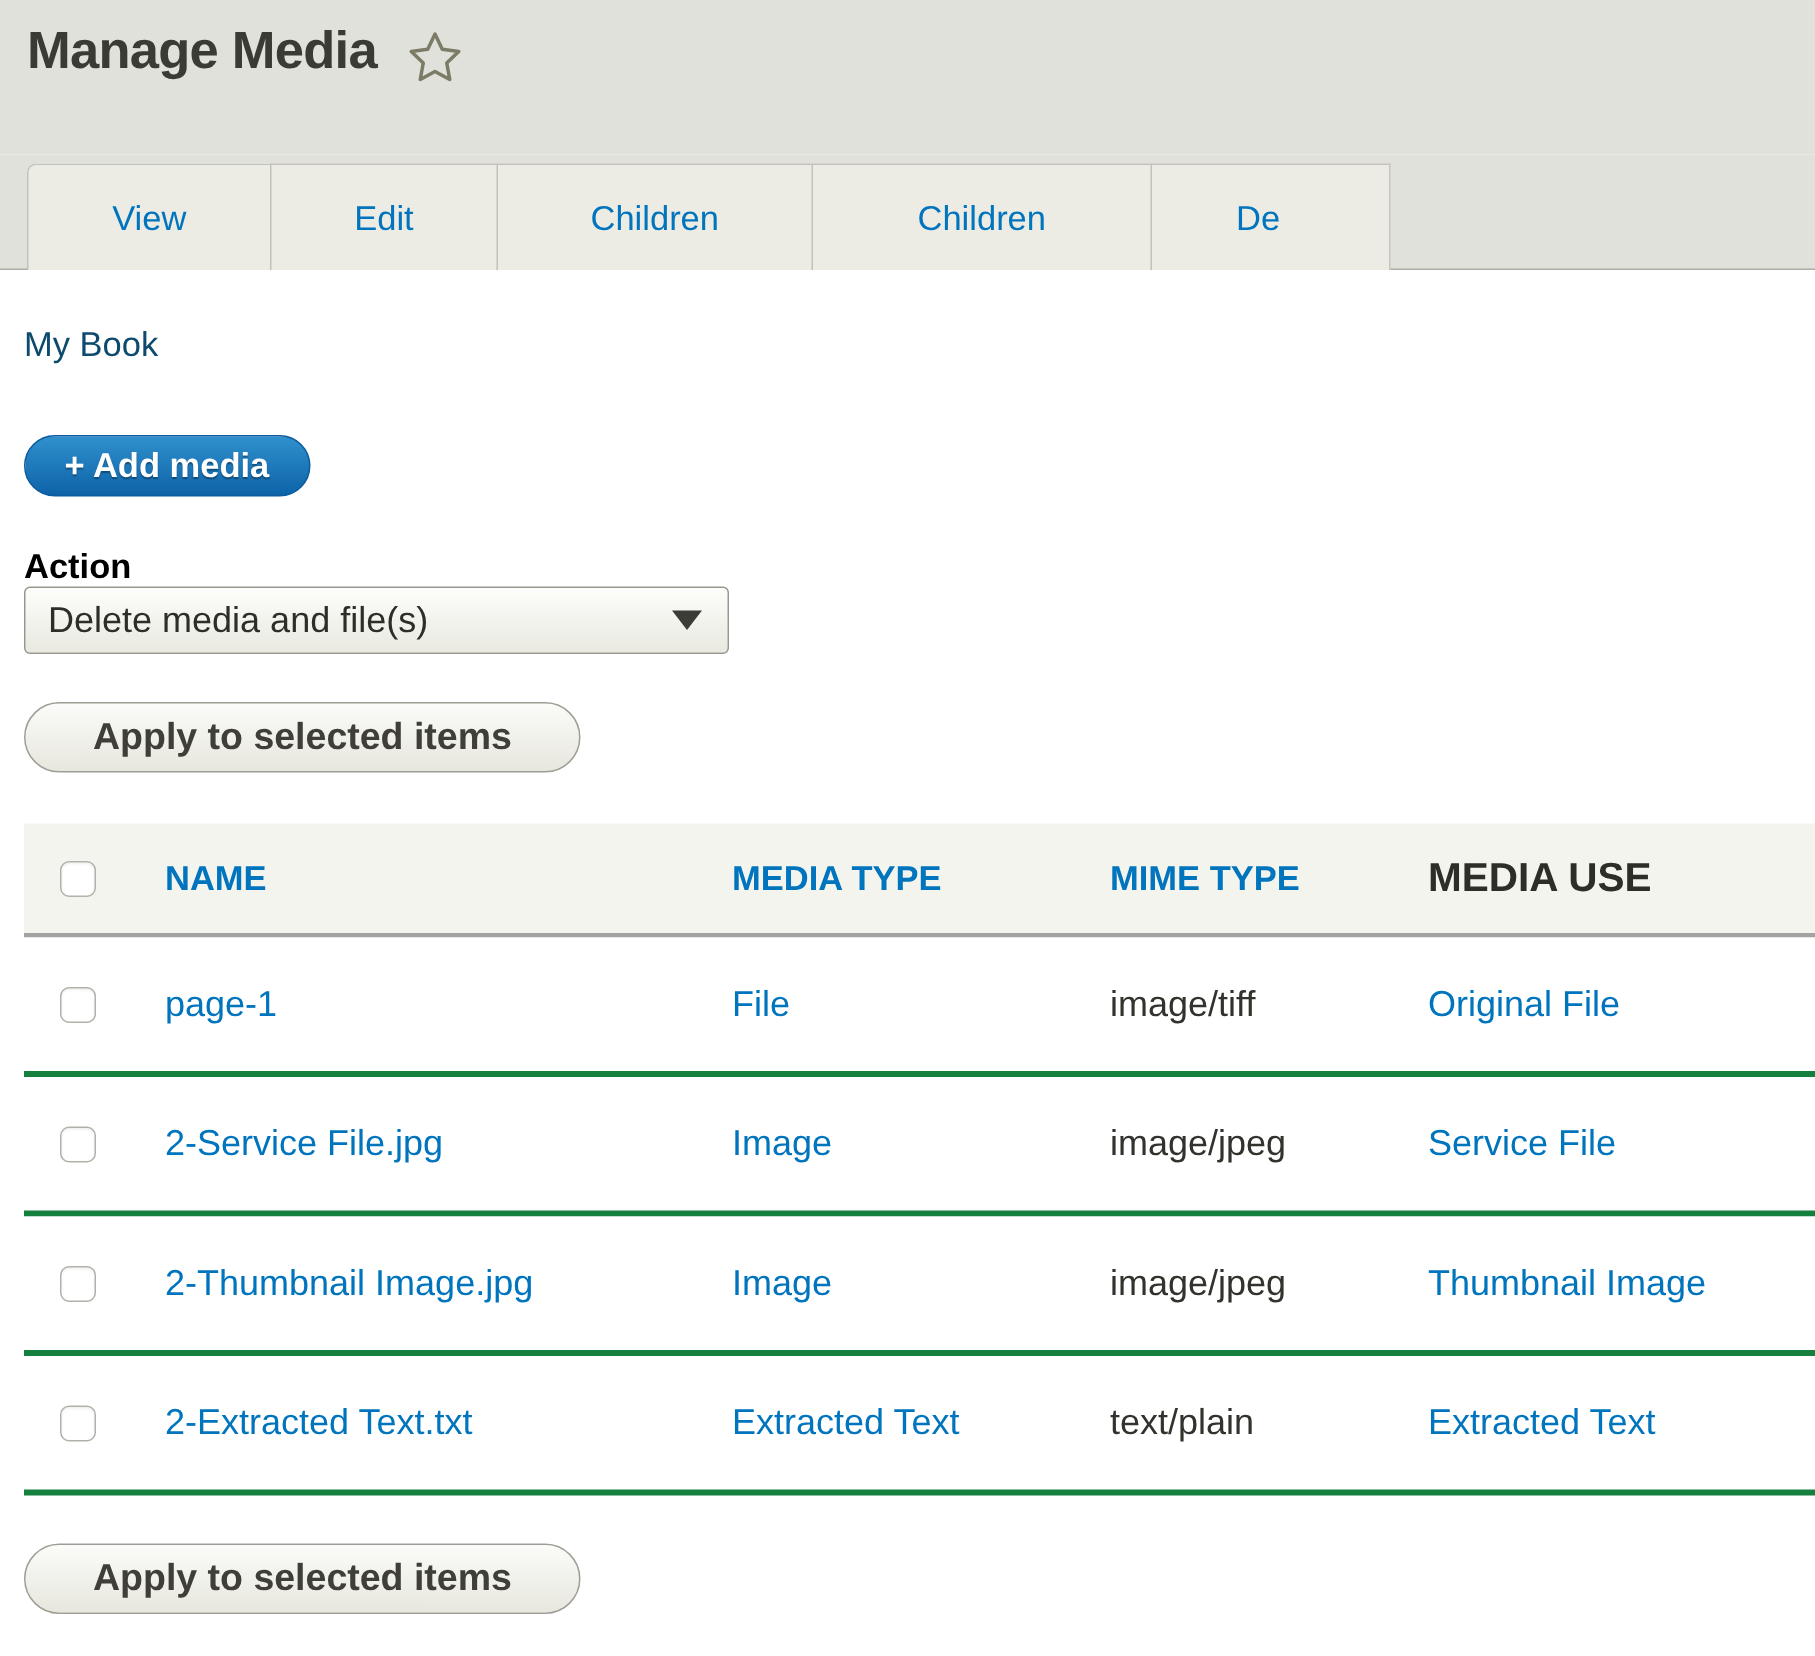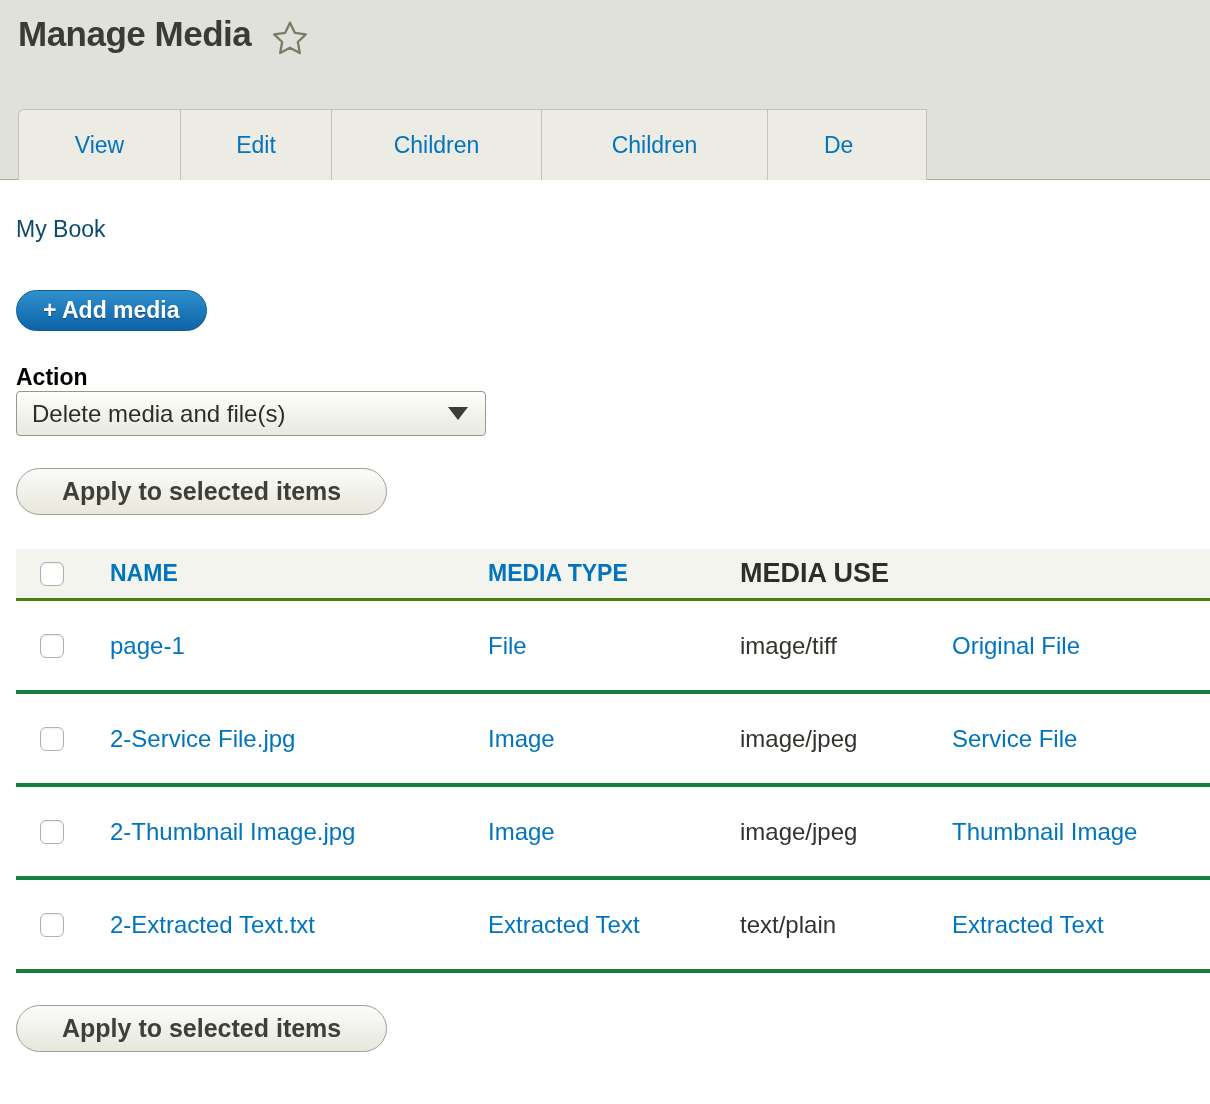--- a/index.html
+++ b/index.html
@@ -43,21 +43,21 @@
   .btn-secondary { display:inline-block; height:47px; line-height:45px; padding:0 45px;
     border-radius:24px; border:1px solid #9e9e96;
     background:linear-gradient(#fbfbf9,#e7e7de); color:#3f3f38; font-size:25px; font-weight:bold;
     cursor:pointer; }
   .apply-top { margin-top:32px; }
   .apply-bottom { margin-top:32px; }
 
   
   .media-table { margin-top:34px; width:1194px; }
   .t-row { display:flex; align-items:center; }
-  .t-head { background:#f4f4ef; height:52px; border-bottom:3px solid #4d7c0f; }
+  .t-head { background:#f4f4ef; height:76px; border-bottom:3px solid #a3a3a3; }
   .t-body-row { height:93px; border-bottom:4px solid #15803d; background:#fff; }
   .col-check { flex:0 0 94px; padding-left:24px; }
   .col-name { flex:0 0 378px; }
   .col-mediatype { flex:0 0 252px; }
   .col-mimetype { flex:0 0 212px; }
   .col-mediause { flex:1 1 auto; }
   .th-link { font-size:23px; font-weight:bold; color:#0074bd; cursor:pointer; }
   .th-plain { font-size:27px; font-weight:bold; color:#2e2e29; }
   .cell-link { font-size:24px; color:#0074bd; cursor:pointer; text-decoration:none; }
   .cell-text { font-size:24px; color:#33332e; }
@@ -116,20 +116,21 @@
   </div>
 
   <div class="media-table">
 
     <div class="t-row t-head">
       <div class="col-check">
           <input type="checkbox" class="cb" style="">
         </div>
       <div class="col-name"><span class="th-link">NAME</span></div>
       <div class="col-mediatype"><span class="th-link">MEDIA TYPE</span></div>
+      <div class="col-mimetype"><span class="th-link">MIME TYPE</span></div>
       <div class="col-mediause"><span class="th-plain">MEDIA USE</span></div>
     </div>
 
     <div class="t-row t-body-row">
       <div class="col-check">
           <input type="checkbox" class="cb" style="">
         </div>
       <div class="col-name"><a class="cell-link">page-1</a></div>
       <div class="col-mediatype"><a class="cell-link">File</a></div>
       <div class="col-mimetype"><span class="cell-text">image/tiff</span></div>

